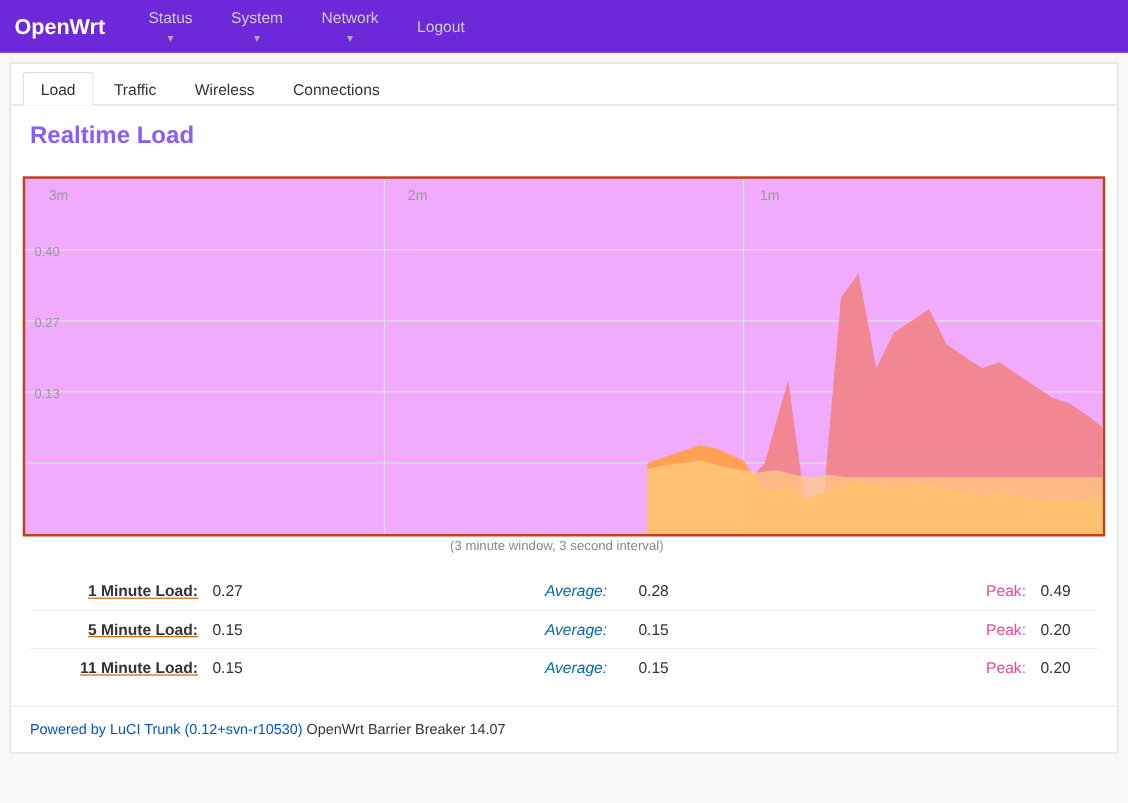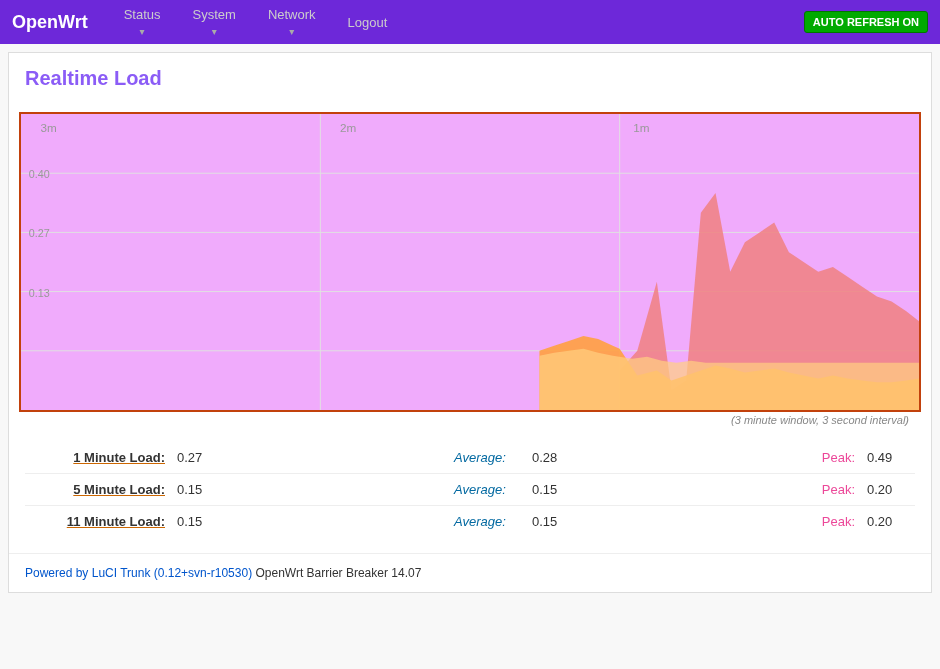--- a/index.html
+++ b/index.html
@@ -92,26 +92,25 @@
     
     .chart-container {
       border: 2px solid #c2410c;
       margin: 0 10px;
       position: relative;
       height: 300px;
       background: #f0abfc;
       overflow: hidden;
     }
     .chart-window-label {
-      text-align: right;
+      text-align: center;
       font-size: 11px;
       color: #888;
       padding: 2px 12px 6px 0;
       margin: 0 10px;
-      font-style: italic;
     }
 
     
     .stats-section {
       padding: 10px 16px 16px 16px;
     }
     .stats-row {
       display: flex;
       align-items: center;
       padding: 8px 0;
@@ -181,25 +180,30 @@
     <span class="dropdown-arrow">▾</span>
   </span>
   <span class="nav-item">
     <span>Network</span>
     <span class="dropdown-arrow">▾</span>
   </span>
   <span class="nav-item">
     <span>Logout</span>
   </span>
   <div class="nav-separator"></div>
-  <span class="auto-refresh-badge">AUTO REFRESH ON</span>
 </div>
 
 <div class="content">
 
+  <div class="tabs">
+    <div class="tab active">Load</div>
+    <div class="tab">Traffic</div>
+    <div class="tab">Wireless</div>
+    <div class="tab">Connections</div>
+  </div>
 
   <div class="page-section">
     <div class="page-title">Realtime Load</div>
   </div>
 
   <div class="chart-container">
     <svg width="100%" height="100%" viewBox="0 0 918 300" preserveAspectRatio="none">
 
       <line x1="0" y1="60" x2="918" y2="60" stroke="#e0e0e0" stroke-width="1"></line>
       <line x1="0" y1="120" x2="918" y2="120" stroke="#e0e0e0" stroke-width="1"></line>

